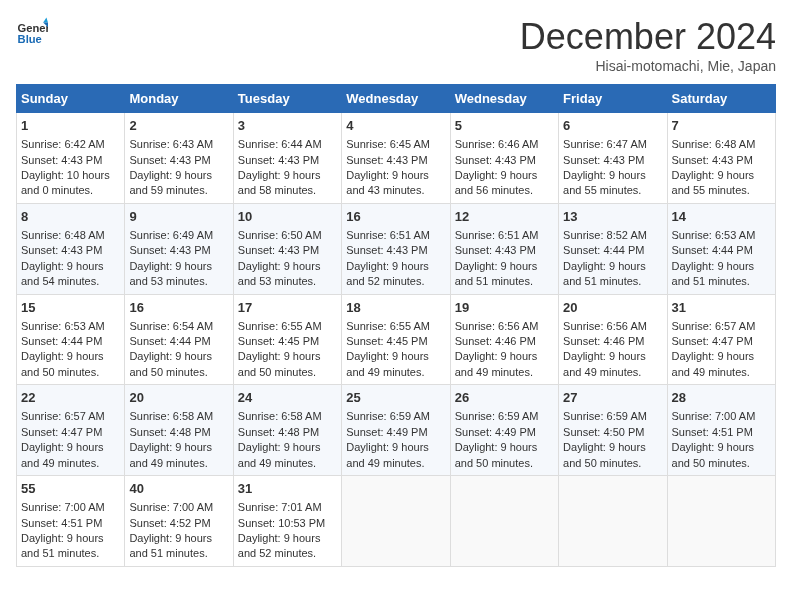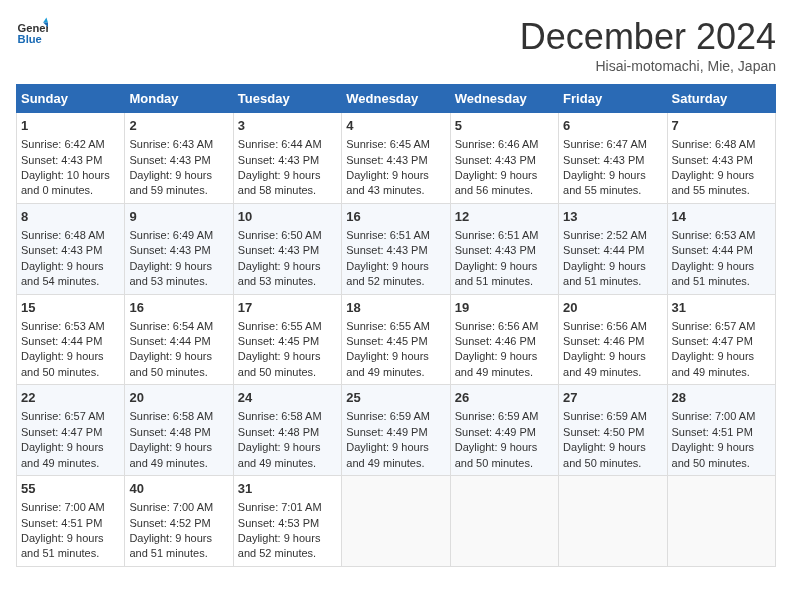--- a/index.html
+++ b/index.html
@@ -191,21 +191,21 @@
         </td>
         <td>
           <span class="day-num">12</span>
           <div>Sunrise: 6:51 AM</div>
           <div>Sunset: 4:43 PM</div>
           <div>Daylight: 9 hours</div>
           <div>and 51 minutes.</div>
         </td>
         <td>
           <span class="day-num">13</span>
-          <div>Sunrise: 2:52 AM</div>
+          <div>Sunrise: 8:52 AM</div>
           <div>Sunset: 4:44 PM</div>
           <div>Daylight: 9 hours</div>
           <div>and 51 minutes.</div>
         </td>
         <td>
           <span class="day-num">14</span>
           <div>Sunrise: 6:53 AM</div>
           <div>Sunset: 4:44 PM</div>
           <div>Daylight: 9 hours</div>
           <div>and 51 minutes.</div>
@@ -324,21 +324,21 @@
         <td>
           <span class="day-num">40</span>
           <div>Sunrise: 7:00 AM</div>
           <div>Sunset: 4:52 PM</div>
           <div>Daylight: 9 hours</div>
           <div>and 51 minutes.</div>
         </td>
         <td>
           <span class="day-num">31</span>
           <div>Sunrise: 7:01 AM</div>
-          <div>Sunset: 4:53 PM</div>
+          <div>Sunset: 10:53 PM</div>
           <div>Daylight: 9 hours</div>
           <div>and 52 minutes.</div>
         </td>
         <td class="empty"></td>
         <td class="empty"></td>
         <td class="empty"></td>
         <td class="empty"></td>
       </tr>
     </tbody>
 </table>

